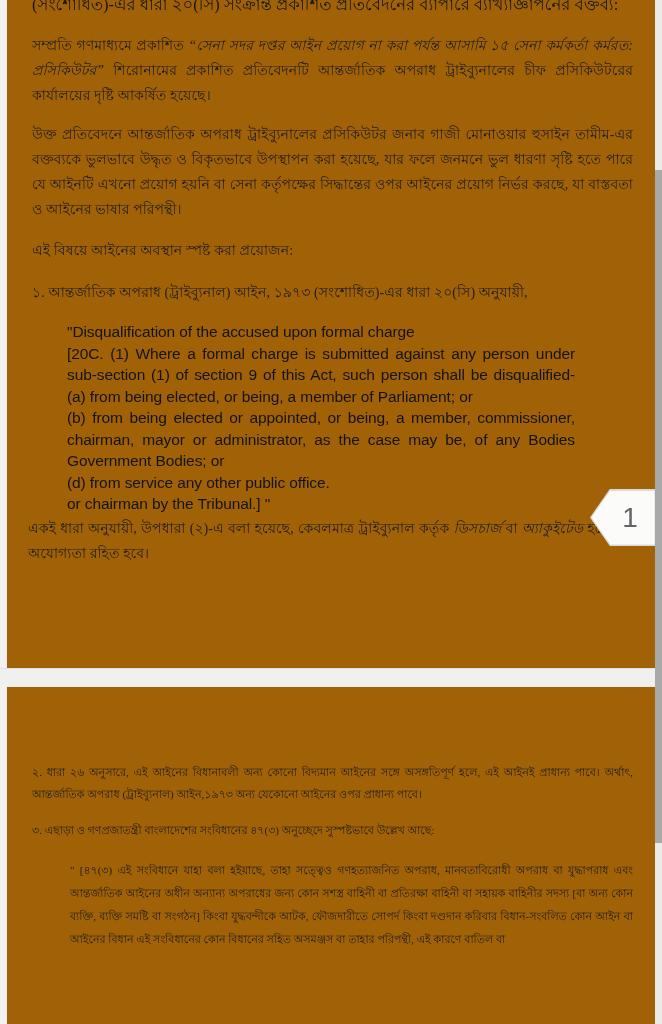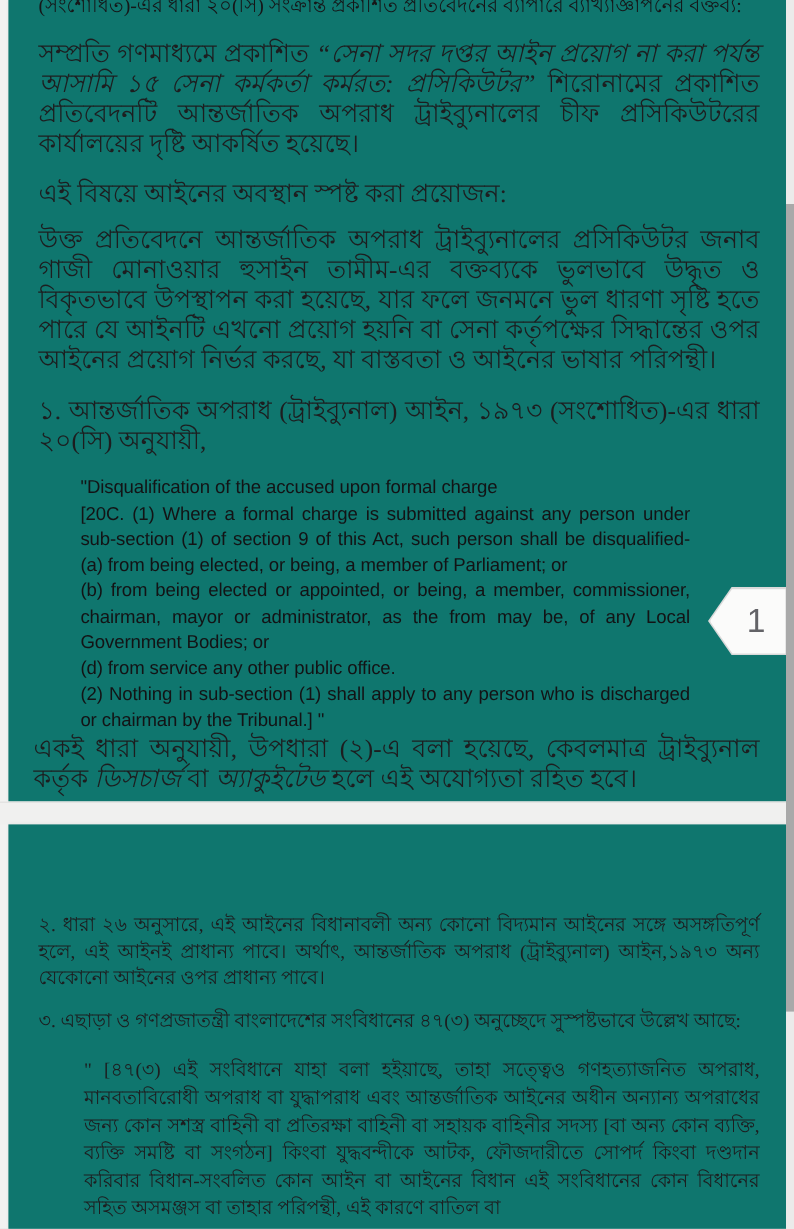--- a/index.html
+++ b/index.html
@@ -8,37 +8,37 @@
     background: #f2f2f1;
     overflow: hidden;
     font-family: "Liberation Serif", serif;
   }
   .stage { position: absolute; inset: 0; width: 662px; height: 1024px; }
 
   
   .page {
     position: absolute;
     left: 7px; width: 648px;
-    background: #0f766e;
+    background: #a16207;
     box-sizing: border-box;
     box-shadow: 0 0 3px rgba(0,0,0,0.06);
   }
   .page1 { top: 0; height: 668px; padding: 0 22px 0 21px; }
   .page-gap {
     position: absolute; top: 668px; left: 0;
     width: 662px; height: 19px;
     background: #f0f0ef;
     border-top: 1px solid #e0e0df;
     box-sizing: border-box;
   }
   .page2 { top: 687px; height: 337px; padding: 74px 22px 0 21px; }
 
   
   .bn {
-    font-size: 21px;
+    font-size: 14px;
     line-height: 25px;
     color: #1d1d1f;
     text-align: justify;
     margin: 0;
     letter-spacing: 0.1px;
   }
   .bn-it { font-style: italic; }
 
   .clip-line {
     height: 20px; overflow: hidden;
@@ -66,21 +66,21 @@
     text-align: justify;
     white-space: nowrap;
     letter-spacing: -0.1px;
   }
   .en.j { white-space: normal; text-align-last: justify; }
 
   .para-closing { margin: 1px 0 0 0; }
 
   
   .bn2 {
-    font-size: 16px;
+    font-size: 11px;
     line-height: 22px;
     color: #1d1d1f;
     text-align: justify;
     margin: 0;
   }
   .item-2 { margin: 0 0 0 4px; }
   .item-3 { margin: 14px 0 5px 4px; }
   .quote-47 { margin: 18px 0 0 42px; line-height: 23px; }
 
   
@@ -124,36 +124,35 @@
 <div class="stage">
 
   <div class="page page1">
 
     <div class="clip-line">
       <span>(সংশোধিত)-এর ধারা ২০(সি) সংক্রান্ত প্রকাশিত প্রতিবেদনের ব্যাপারে ব্যাখ্যাজ্ঞাপনের বক্তব্য:</span>
     </div>
 
     <p class="bn para-media"><span>সম্প্রতি গণমাধ্যমে  প্রকাশিত  </span><span class="bn-it">“সেনা সদর দপ্তর আইন প্রয়োগ না করা পর্যন্ত আসামি ১৫ সেনা কর্মকর্তা কর্মরত: প্রসিকিউটর”</span><span> শিরোনামের প্রকাশিত প্রতিবেদনটি আন্তর্জাতিক অপরাধ ট্রাইব্যুনালের  চীফ  প্রসিকিউটরের কার্যালয়ের দৃষ্টি আকর্ষিত হয়েছে।</span></p>
 
+    <p class="bn para-report">উক্ত প্রতিবেদনে আন্তর্জাতিক অপরাধ ট্রাইব্যুনালের প্রসিকিউটর জনাব গাজী মোনাওয়ার হুসাইন তামীম-এর বক্তব্যকে ভুলভাবে উদ্ধৃত ও বিকৃতভাবে উপস্থাপন করা হয়েছে, যার ফলে জনমনে ভুল ধারণা সৃষ্টি হতে পারে যে আইনটি এখনো প্রয়োগ হয়নি বা সেনা কর্তৃপক্ষের সিদ্ধান্তের ওপর আইনের প্রয়োগ নির্ভর করছে, যা বাস্তবতা ও আইনের ভাষার পরিপন্থী।</p>
+
     <p class="bn para-position">এই বিষয়ে আইনের অবস্থান স্পষ্ট করা প্রয়োজন:</p>
-
-    <p class="bn para-report">উক্ত প্রতিবেদনে আন্তর্জাতিক অপরাধ ট্রাইব্যুনালের প্রসিকিউটর জনাব গাজী মোনাওয়ার হুসাইন তামীম-এর বক্তব্যকে ভুলভাবে উদ্ধৃত ও বিকৃতভাবে উপস্থাপন করা হয়েছে, যার ফলে জনমনে ভুল ধারণা সৃষ্টি হতে পারে যে আইনটি এখনো প্রয়োগ হয়নি বা সেনা কর্তৃপক্ষের সিদ্ধান্তের ওপর আইনের প্রয়োগ নির্ভর করছে, যা বাস্তবতা ও আইনের ভাষার পরিপন্থী।</p>
 
     <p class="bn item-1">১. আন্তর্জাতিক অপরাধ (ট্রাইব্যুনাল) আইন, ১৯৭৩ (সংশোধিত)-এর ধারা ২০(সি) অনুযায়ী,</p>
 
     <div class="en-quote">
       <p class="en">"Disqualification of the accused upon formal charge</p>
       <p class="en j">[20C. (1) Where a formal charge is submitted against any person under</p>
       <p class="en j">sub-section (1) of section 9 of this Act, such person shall be disqualified-</p>
       <p class="en">(a) from being elected, or being, a member of Parliament; or</p>
       <p class="en j">(b) from being elected or appointed, or being, a member, commissioner,</p>
-      <p class="en j">chairman, mayor or administrator, as the from may be, of any Local</p>
+      <p class="en j">chairman, mayor or administrator, as the case may be, of any Bodies</p>
       <p class="en">Government Bodies; or</p>
       <p class="en">(d) from service any other public office.</p>
-      <p class="en j">(2) Nothing in sub-section (1) shall apply to any person who is discharged</p>
       <p class="en">or chairman by the Tribunal.] "</p>
     </div>
 
     <p class="bn para-closing"><span>একই ধারা অনুযায়ী, উপধারা (২)-এ বলা হয়েছে, কেবলমাত্র ট্রাইব্যুনাল কর্তৃক </span><span class="bn-it">ডিসচার্জ</span><span> বা </span><span class="bn-it">অ্যাকুইটেড</span><span> হলে এই অযোগ্যতা রহিত হবে।</span></p>
 
   </div>
 
   <div class="page-gap"></div>
 
   <div class="page page2">

